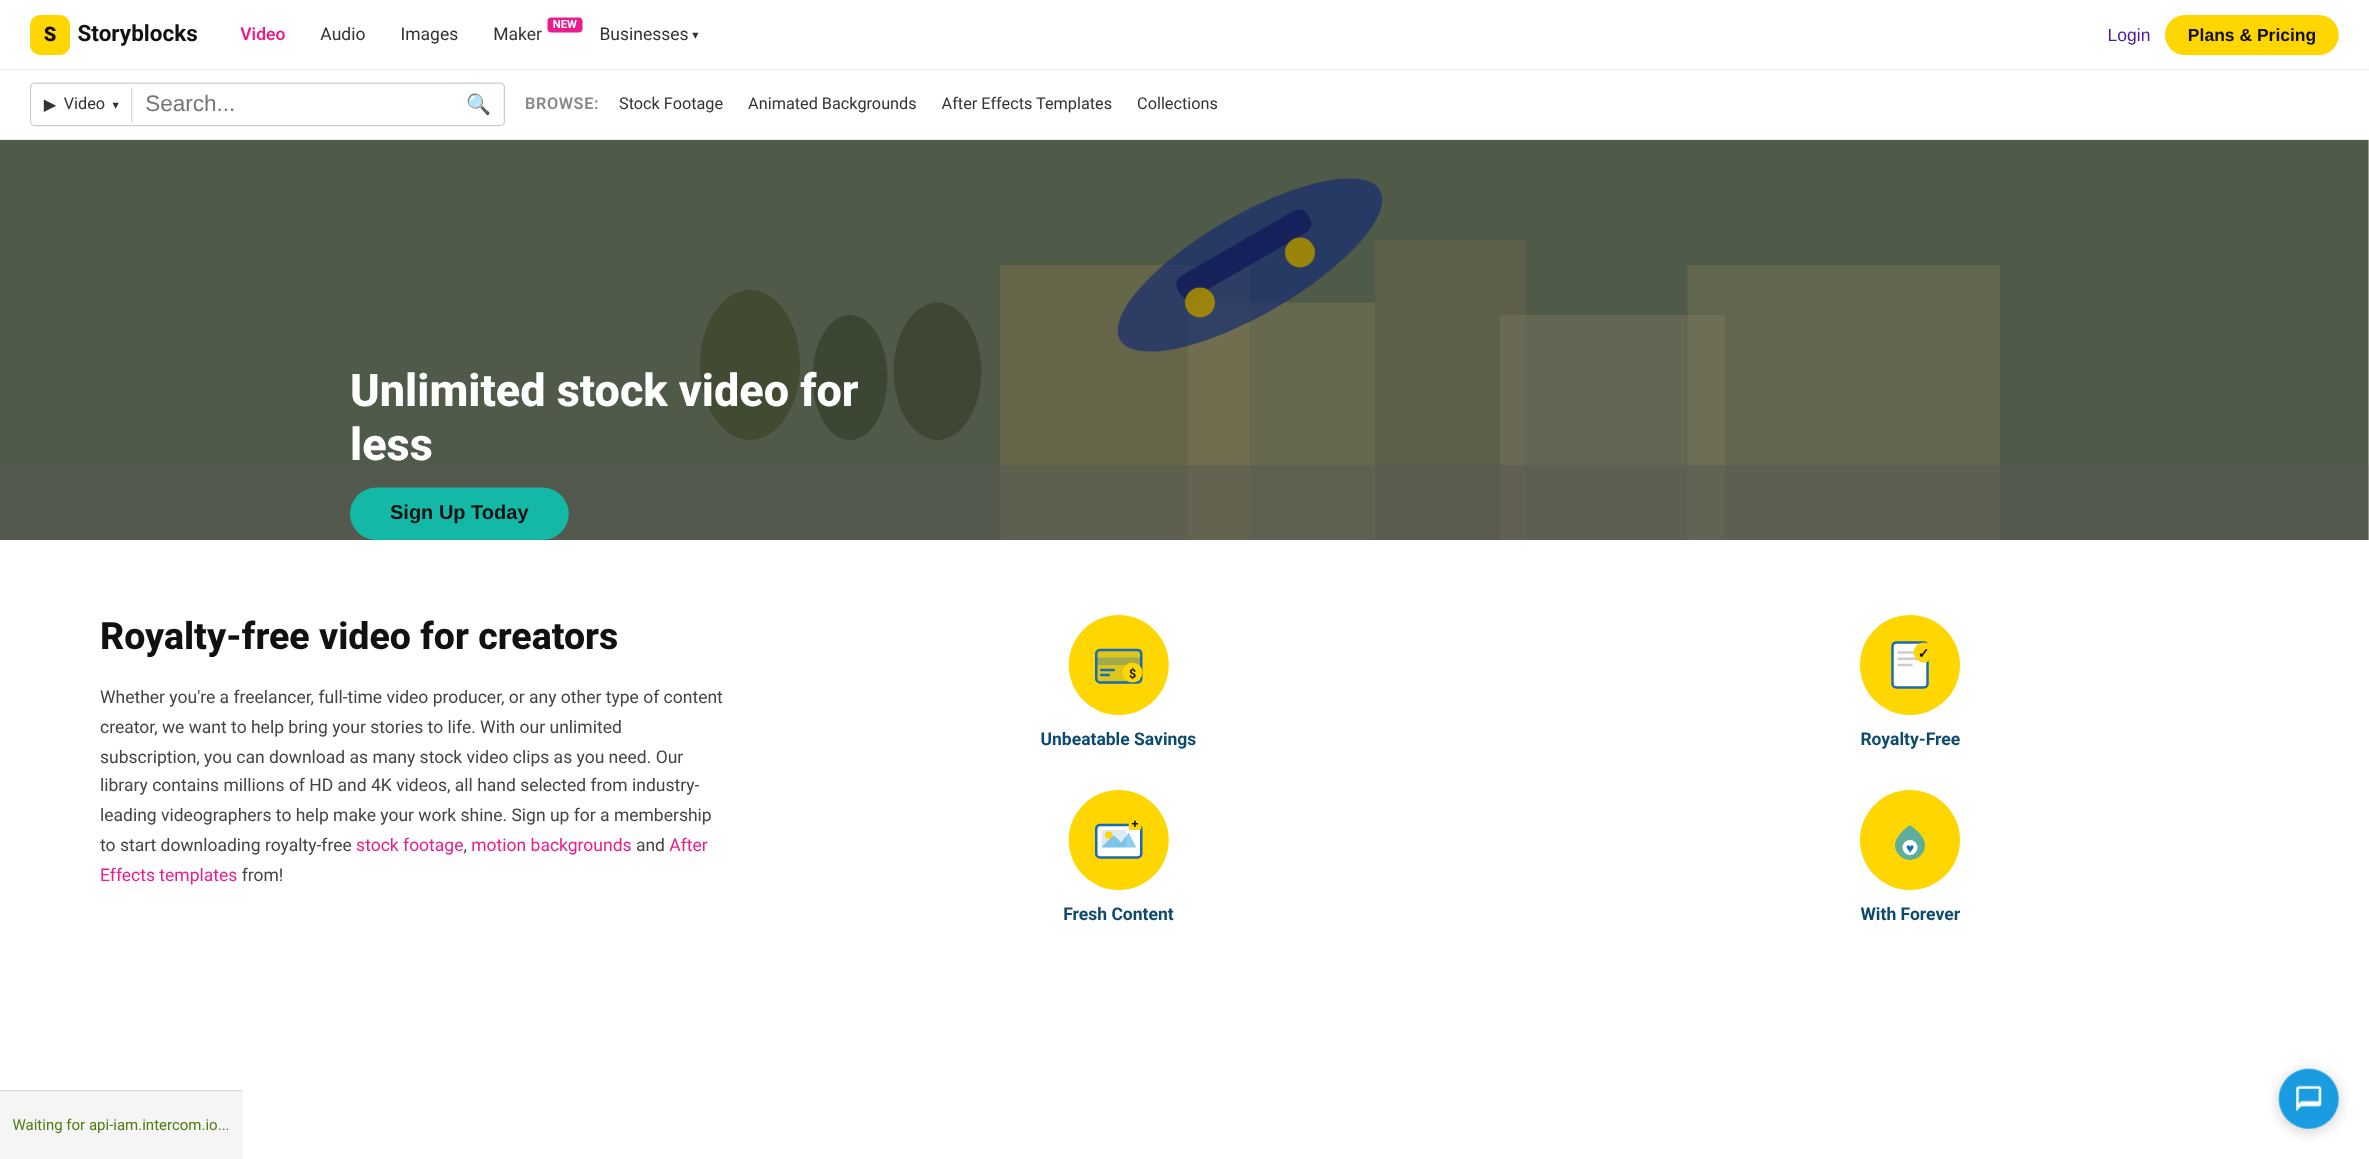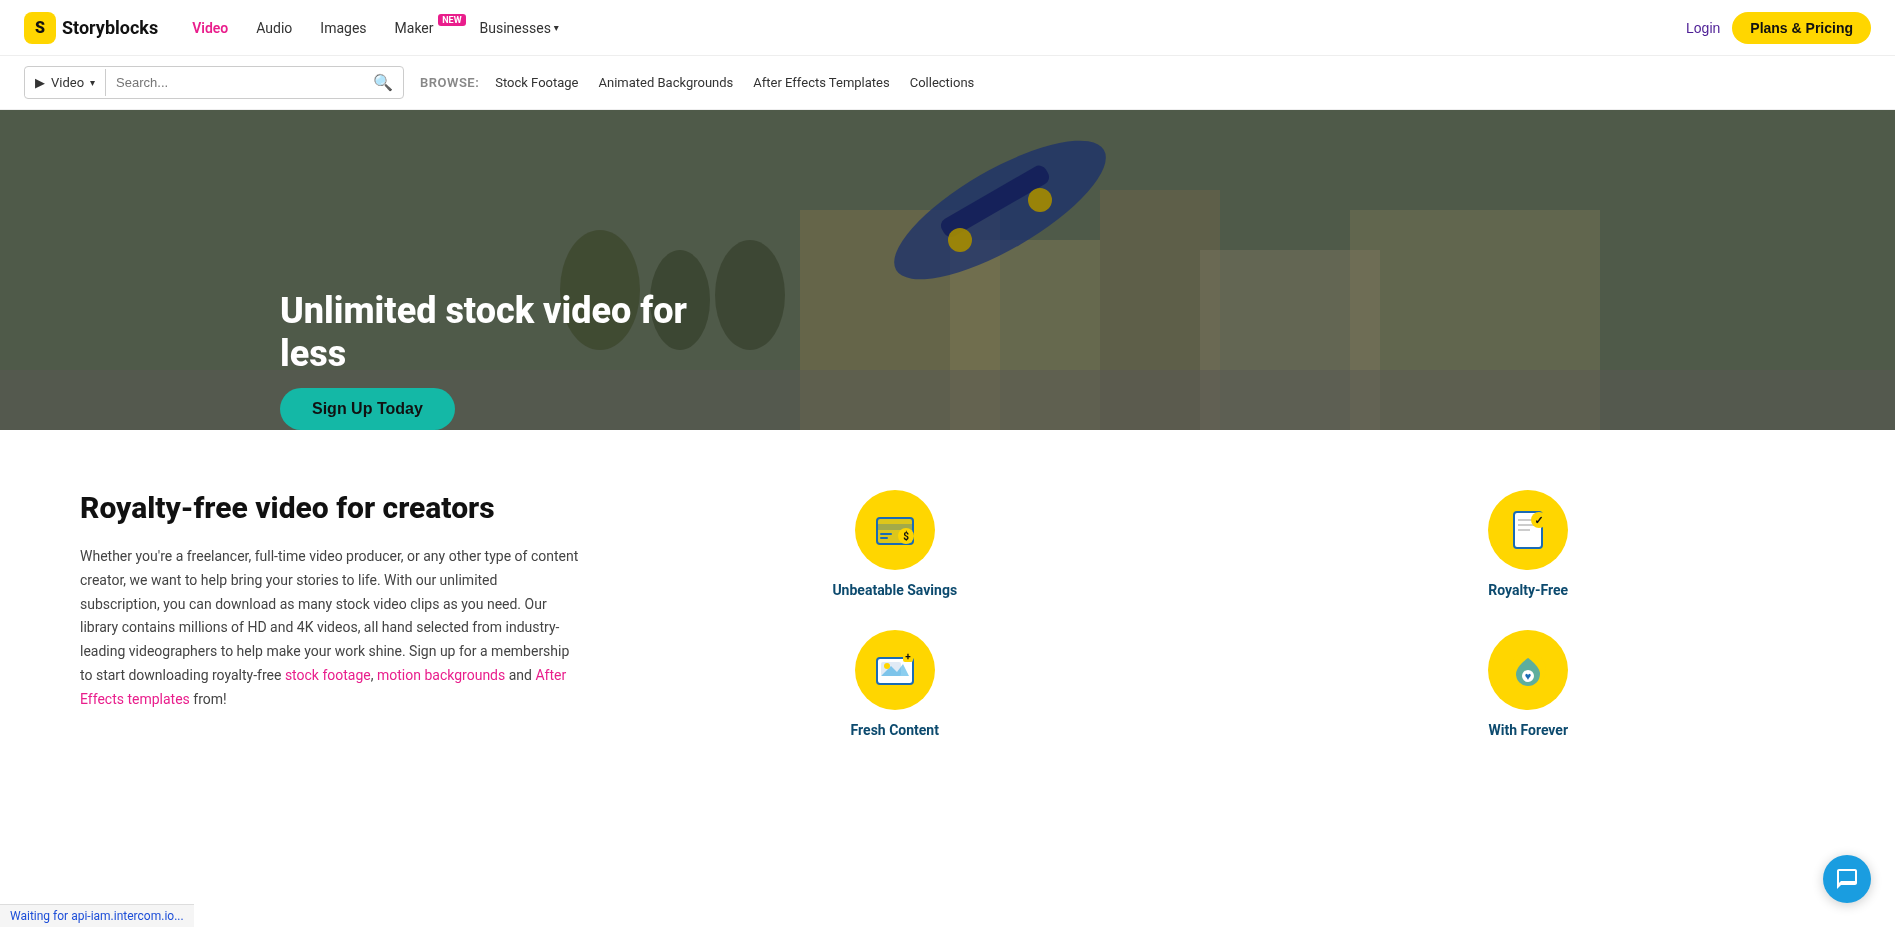--- a/index.html
+++ b/index.html
@@ -120,21 +120,21 @@
       color: #333;
       border-right: 1px solid #ccc;
       cursor: pointer;
       background: #fff;
       white-space: nowrap;
     }
     .search-field {
       border: none;
       outline: none;
       padding: 6px 10px;
-      font-size: 13px;
+      font-size: 18px;
       flex: 1;
       color: #3b82f6;
       background: #fff;
     }
     .search-icon-btn {
       background: none;
       border: none;
       padding: 6px 10px;
       cursor: pointer;
       color: #555;
@@ -289,22 +289,22 @@
     }
 
     
     .status-bar {
       position: fixed;
       bottom: 0;
       left: 0;
       background: #f5f5f5;
       border-top: 1px solid #ddd;
       font-size: 12px;
-      color: #1d4ed8;
-      padding: 4px 10px;
+      color: #4d7c0f;
+      padding: 20px 10px;
       z-index: 200;
     }
 
     
     .chevron-down { font-size: 10px; }
   </style>
 </head>
 <body>
 
 <nav class="navbar">

